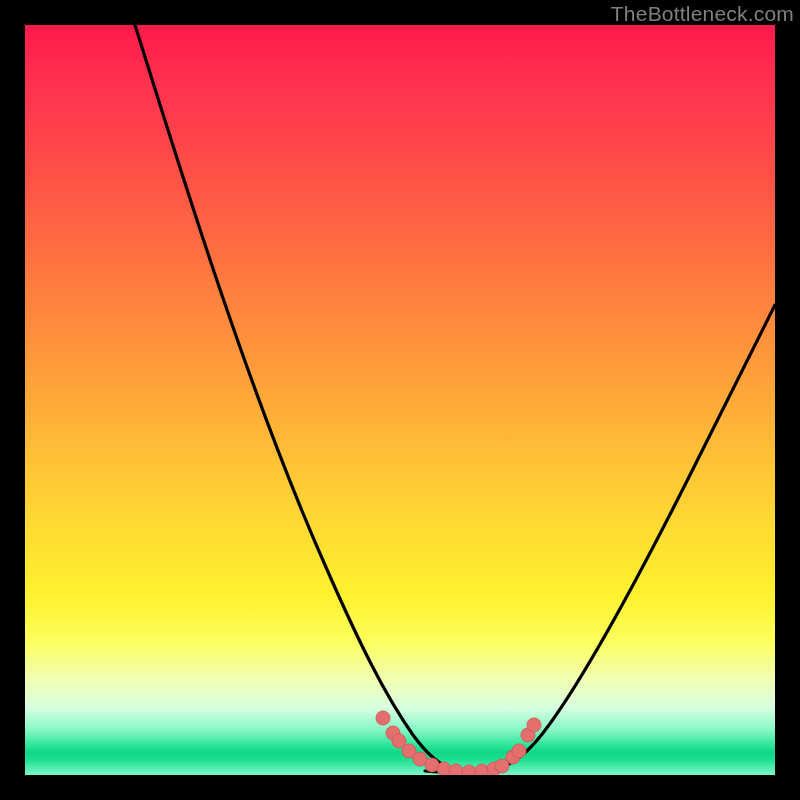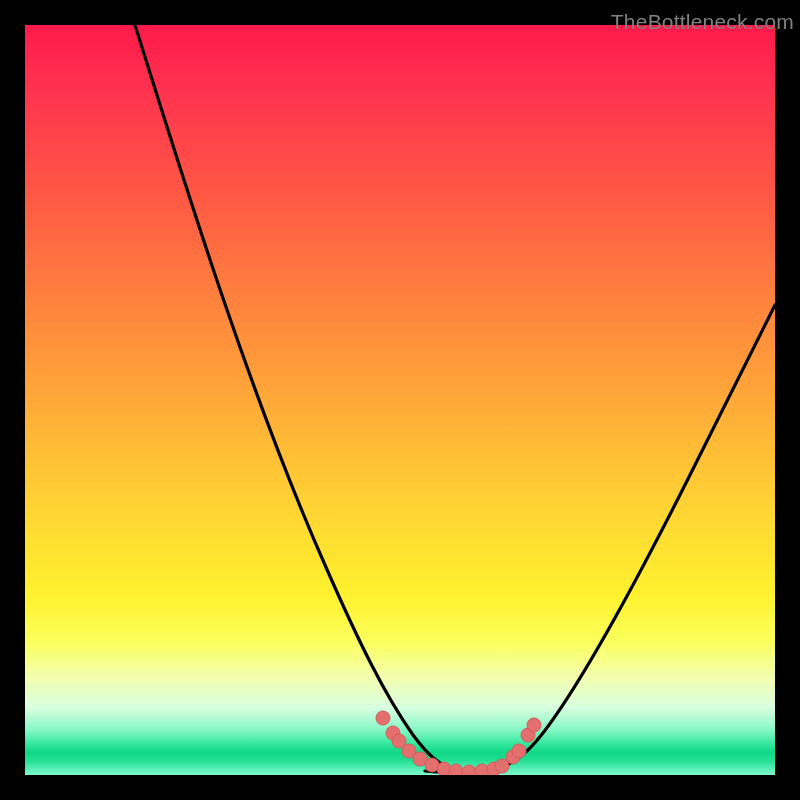--- a/index.html
+++ b/index.html
@@ -53,21 +53,20 @@
   }
   .watermark {
     position: absolute;
     top: 2px;
     right: 6px;
     color: #808080;
     font-size: 21px;
     font-weight: 400;
     letter-spacing: 0.2px;
     white-space: nowrap;
-    margin-top: 8px;
   }
 </style>
 </head>
 <body>
 
 <div class="frame">
   <div class="plot">
     <svg class="curves" viewBox="0 0 750 750" preserveAspectRatio="none">
       <path d="M 110 0
                C 160 160, 225 370, 300 540

